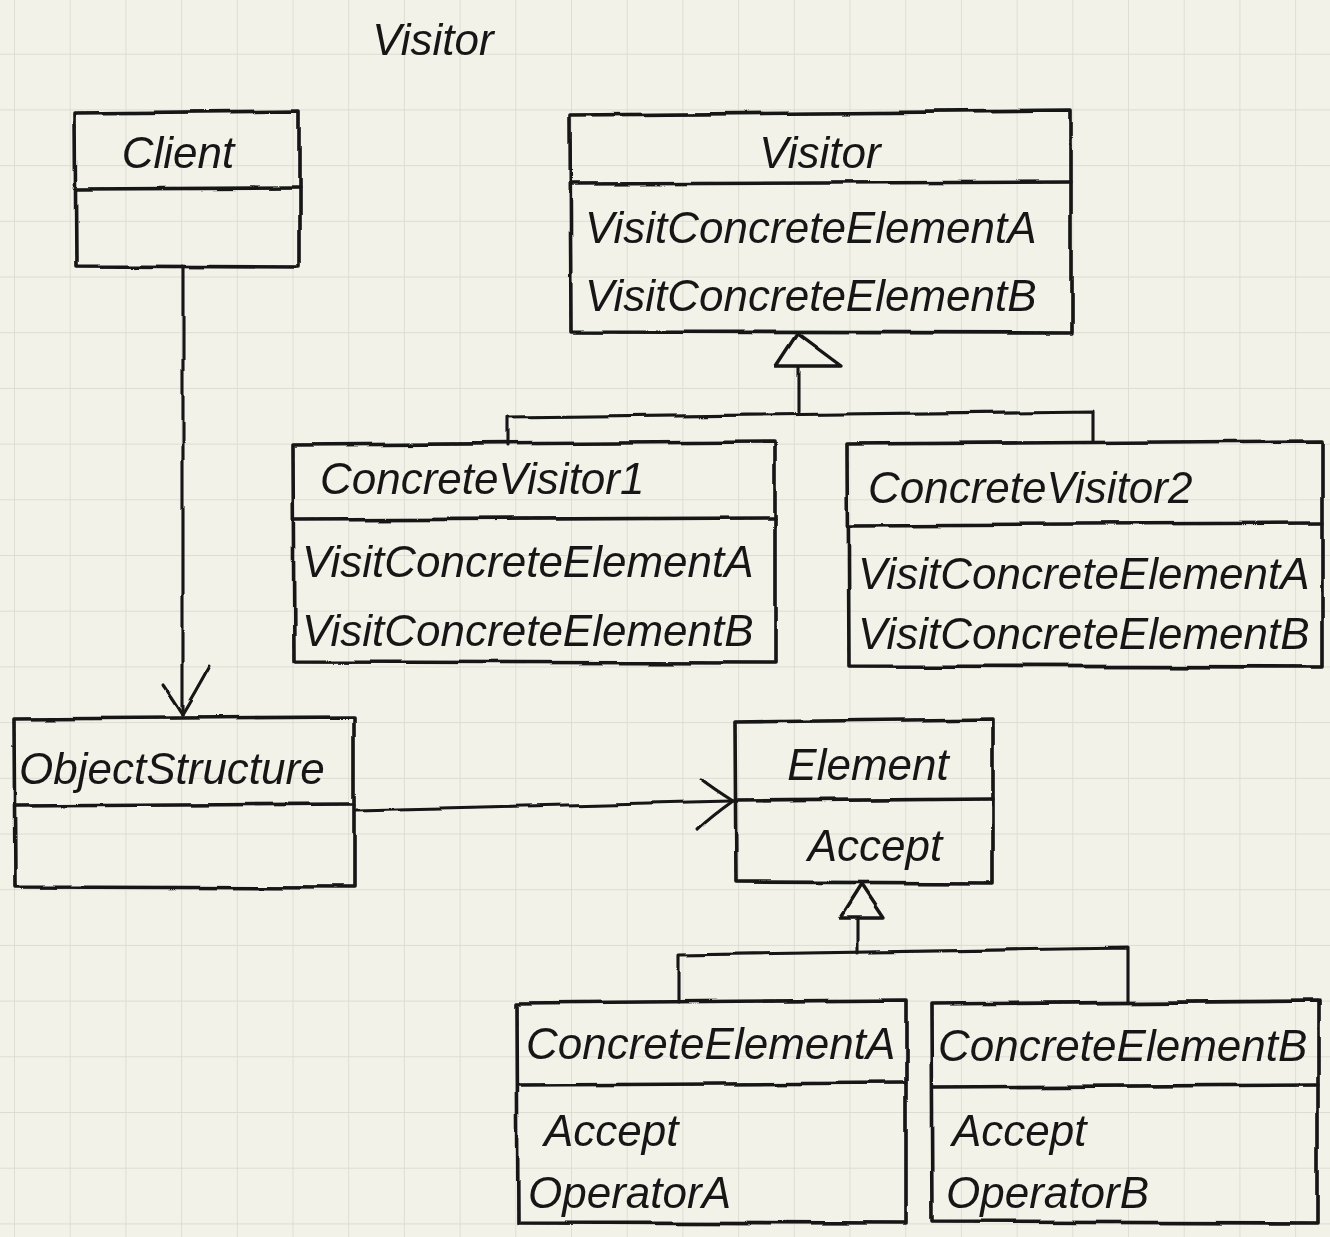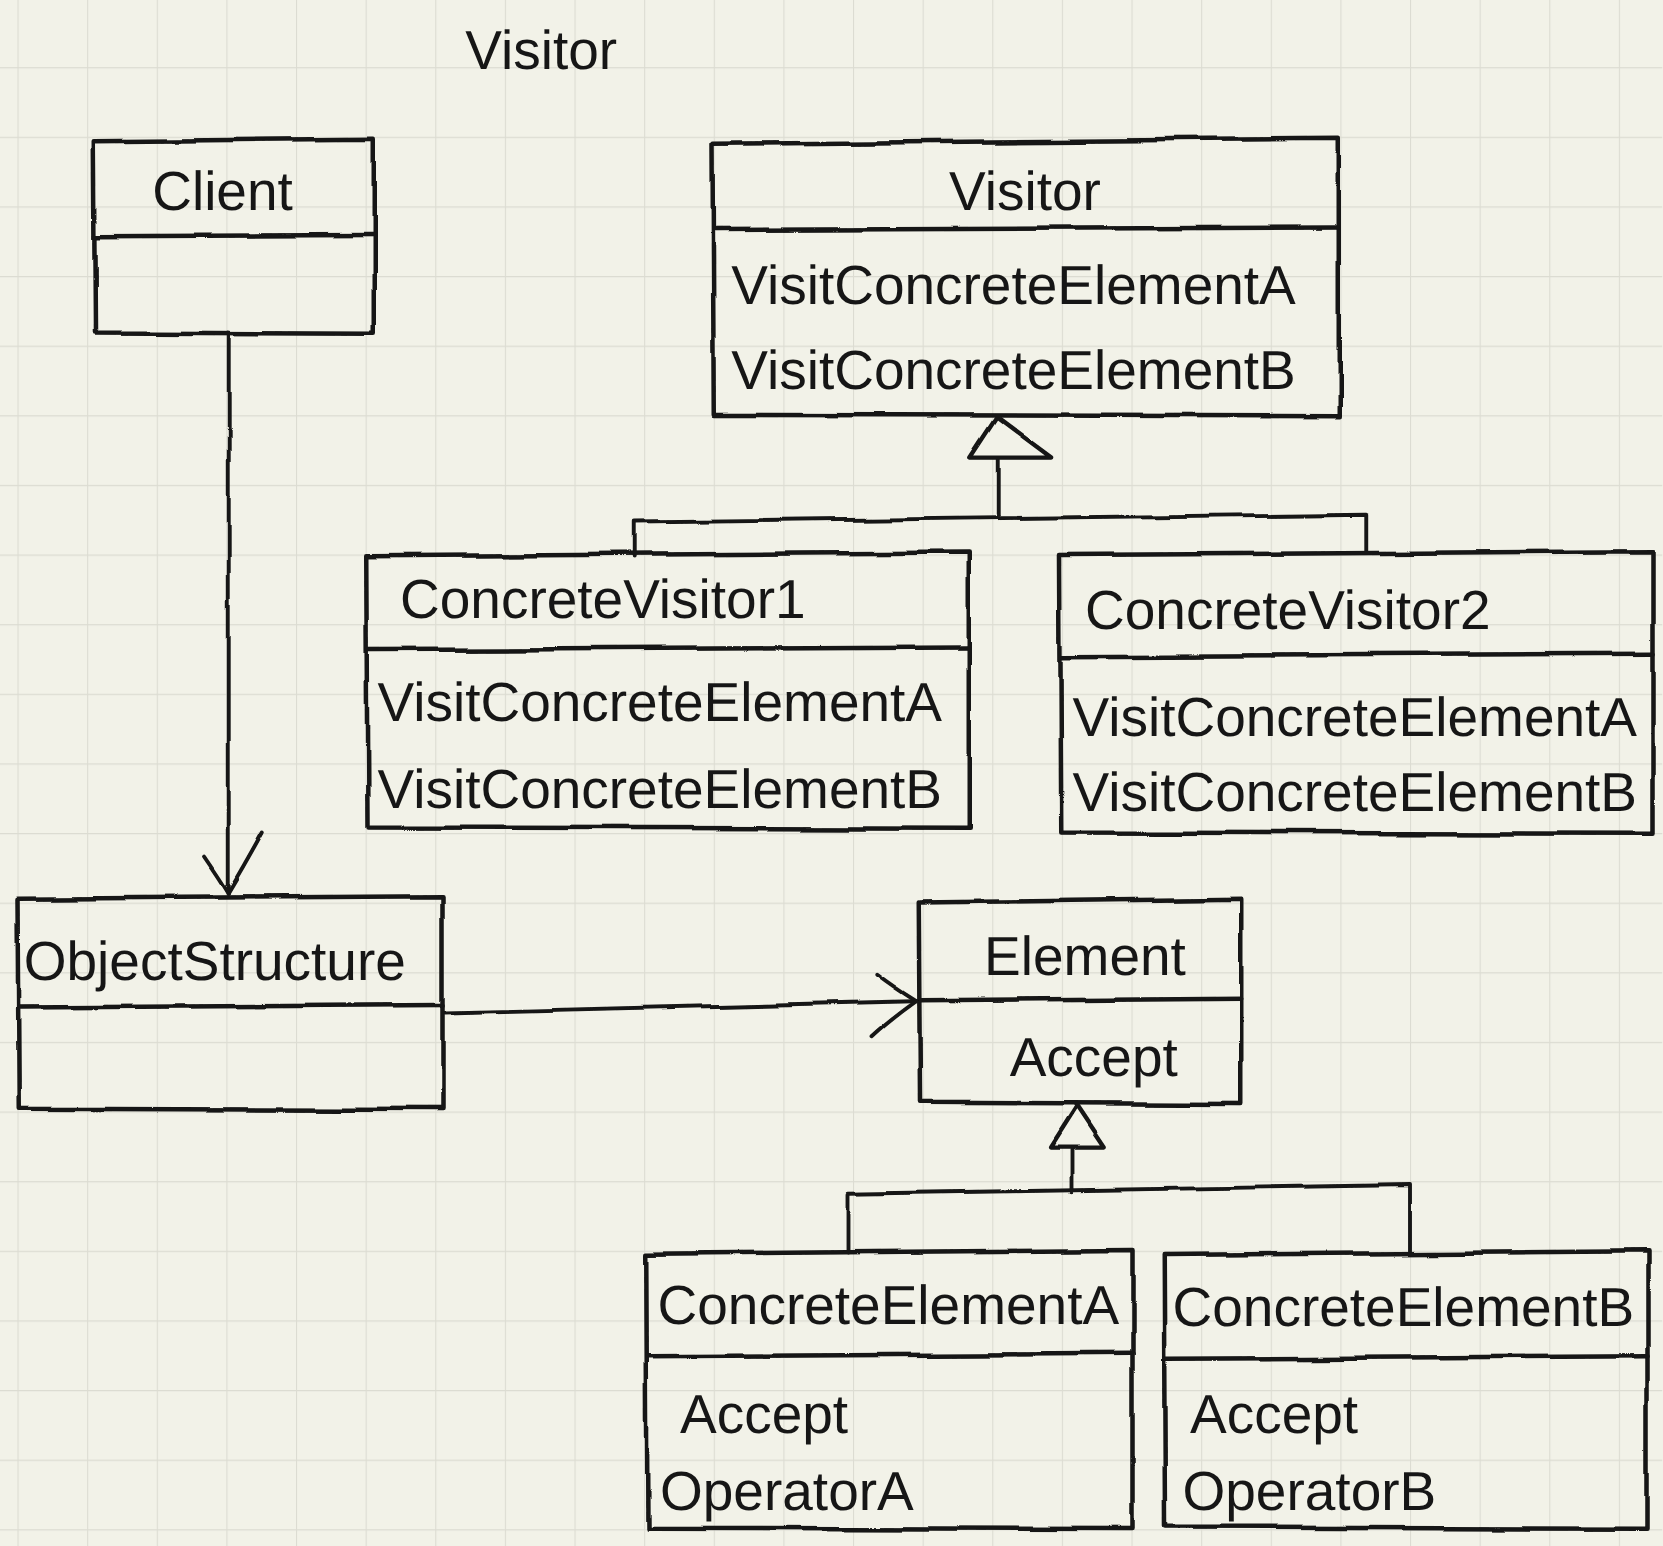--- a/index.html
+++ b/index.html
@@ -2,20 +2,21 @@
 <html><head>
 <meta charset="utf-8">
 <style>
   html, body { margin: 0; padding: 0; background: #f2f2e8; }
   .canvas {
     position: relative;
     width: 1330px;
     height: 1237px;
     overflow: hidden;
     font-family: "Liberation Sans", sans-serif;
+    font-style: italic;
   }
   svg { display: block; }
   .ink-shape {
     fill: none;
     stroke: #141414;
     stroke-width: 3.6;
     stroke-linecap: round;
     stroke-linejoin: round;
   }
   .ink-thin {

